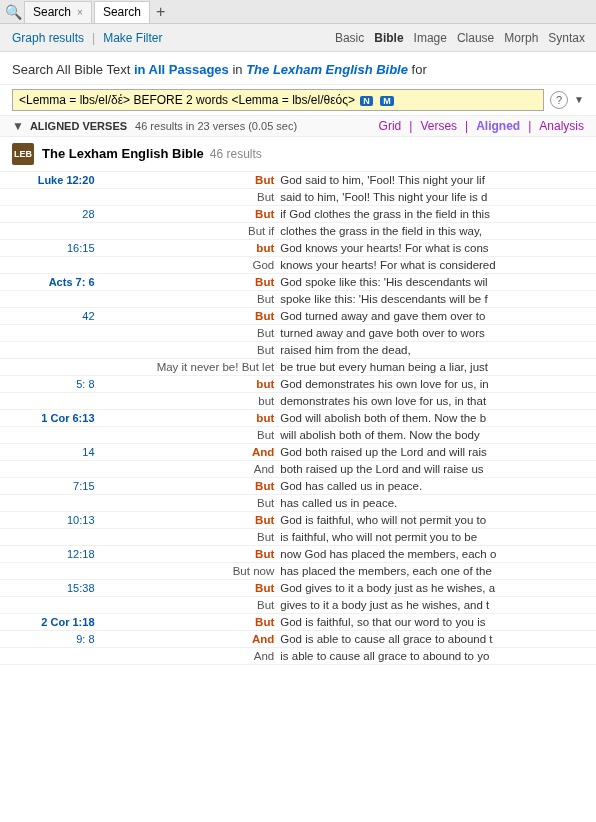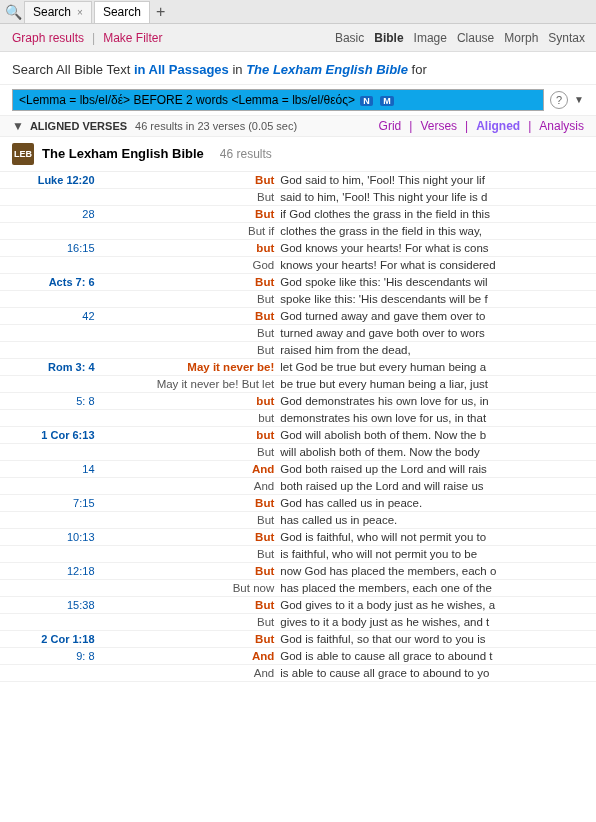--- a/index.html
+++ b/index.html
@@ -39,21 +39,21 @@
       display: flex;
       align-items: center;
       height: 28px;
       padding: 0 8px;
       background: #f0f0f0;
       border-bottom: 1px solid #ddd;
       font-size: 12px;
       gap: 4px;
     }
     .toolbar-link {
-      color: #be185d; text-decoration: none; cursor: pointer; padding: 0 4px;
+      color: #0369a1; text-decoration: none; cursor: pointer; padding: 0 4px;
     }
     .toolbar-separator { color: #aaa; }
     .toolbar-spacer { flex: 1; }
     .toolbar-right { display: flex; gap: 4px; }
     .toolbar-right span { color: #555; cursor: pointer; padding: 0 3px; font-size: 12px; }
     .toolbar-right .active { color: #333; font-weight: bold; }
 
     
     .search-header {
       padding: 8px 12px 4px 12px;
@@ -110,21 +110,21 @@
       width: 22px; height: 22px;
       background: #6d4c1f;
       color: #fff;
       font-size: 9px;
       display: flex; align-items: center; justify-content: center;
       margin-right: 8px;
       border-radius: 2px;
       font-weight: bold;
     }
     .source-name { font-weight: bold; font-size: 13px; }
-    .source-count { margin-left: 16px; color: #888; font-size: 12px; }
+    .source-count { margin-left: 6px; color: #888; font-size: 12px; }
 
     
     .results-table {
       width: 100%;
       font-size: 11.5px;
       border-collapse: collapse;
     }
     .results-table tr { border-bottom: 1px solid #f0f0f0; }
 
     .ref-cell {
@@ -214,21 +214,21 @@
 <div class="search-header">
   <span>Search All Bible Text </span>
   <span class="highlight">in </span>
   <span class="highlight">All Passages</span>
   <span> in </span>
   <span class="bible-name">The Lexham English Bible</span>
   <span> for</span>
 </div>
 
 <div class="query-row">
-  <div style="display:flex; flex:1; align-items:center; border:1px solid #aaa; padding: 3px 6px; background:#0ea5e9;">
+  <div style="display:flex; flex:1; align-items:center; border:1px solid #aaa; padding: 3px 6px; background:#fef9c3;">
     <span style="font-size:12px; flex:1;">
       &lt;Lemma = lbs/el/δέ&gt; BEFORE 2 words &lt;Lemma = lbs/el/θεός&gt;
       <span class="marker-n">N</span>
       <span class="marker-m">M</span>
     </span>
   </div>
   <div class="help-icon">?</div>
   <span style="cursor:pointer; color:#555; font-size:10px;">▼</span>
 </div>
 
@@ -305,25 +305,20 @@
           <td class="ref-cell"></td>
           <td class="lemma-cell"><span class="lemma-god">But</span></td>
           <td class="text-cell">turned away and gave both over to wors</td>
         </tr>
         <tr>
           <td class="ref-cell"></td>
           <td class="lemma-cell"><span class="lemma-god">But</span></td>
           <td class="text-cell">raised him from the dead,</td>
         </tr>
         <tr>
-          <td class="ref-cell book">Rom 3: 4</td>
-          <td class="lemma-cell"><span class="lemma-but">May it never be!</span></td>
-          <td class="text-cell">let God be true but every human being a</td>
-        </tr>
-        <tr>
           <td class="ref-cell"></td>
           <td class="lemma-cell"><span class="lemma-god">May it never be! But let</span></td>
           <td class="text-cell">be true but every human being a liar, just</td>
         </tr>
         <tr>
           <td class="ref-cell">5: 8</td>
           <td class="lemma-cell"><span class="lemma-but">but</span></td>
           <td class="text-cell">God demonstrates his own love for us, in</td>
         </tr>
         <tr>

